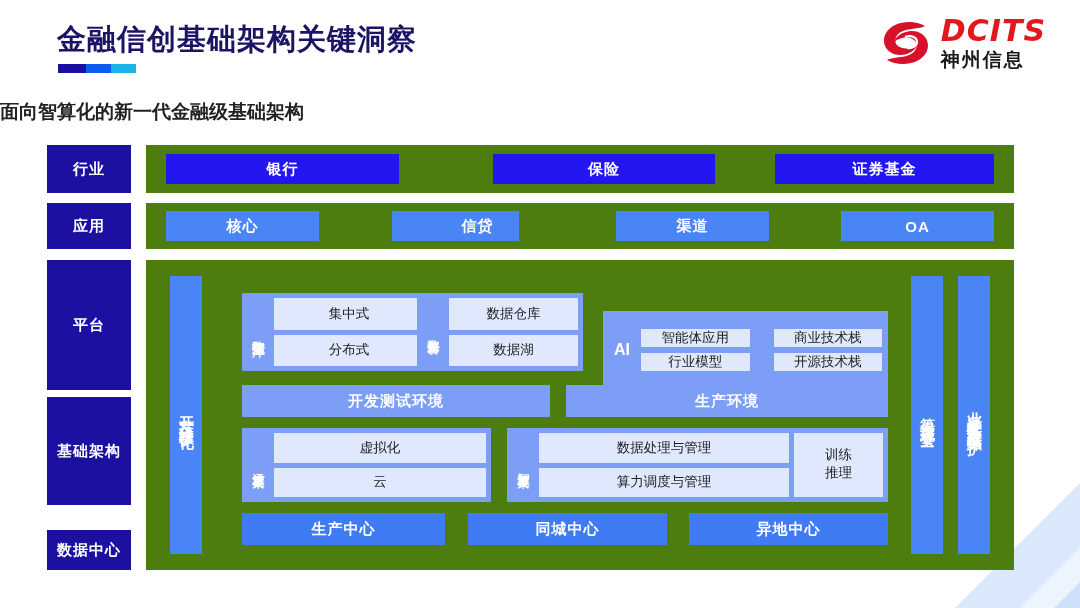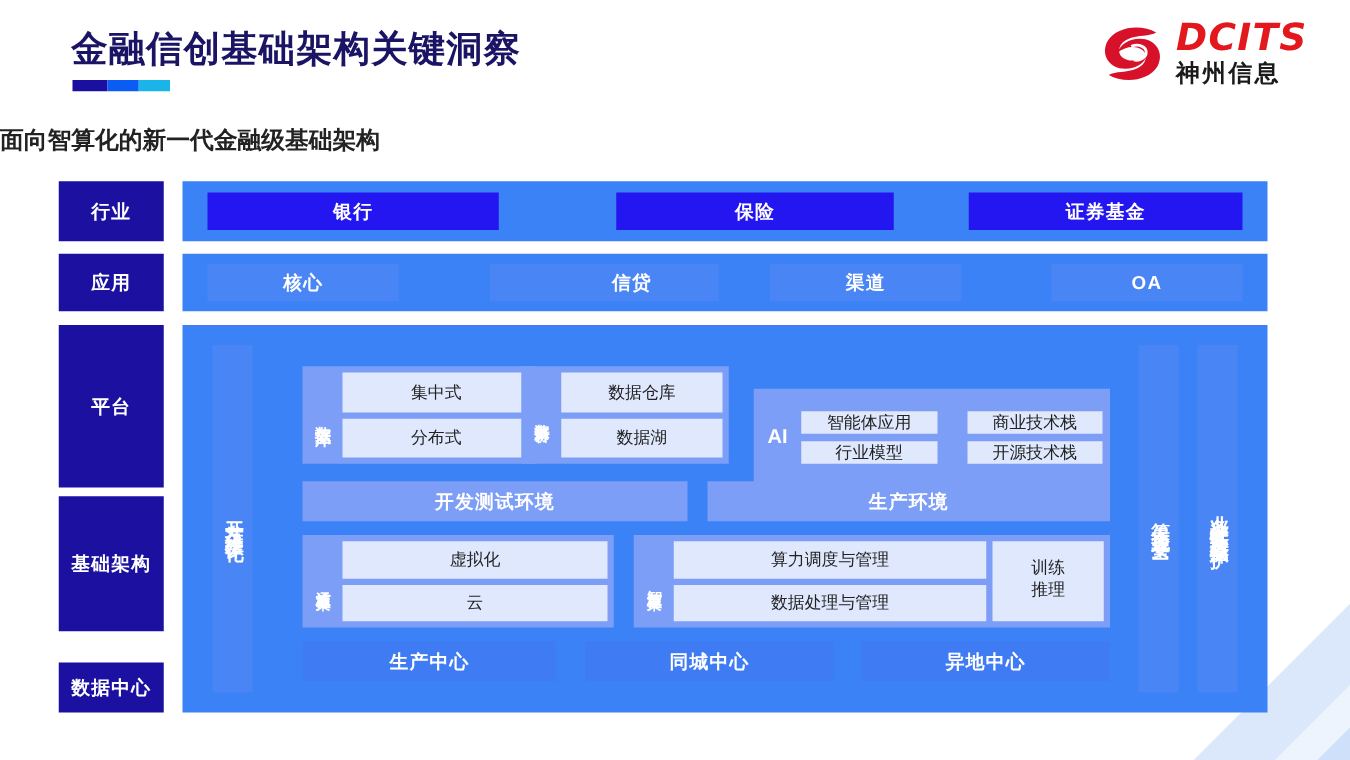--- a/index.html
+++ b/index.html
@@ -66,21 +66,21 @@
   .side-label {
     position: absolute;
     background: #1b10a0;
     color: #fff;
     font-size: 15px;
     font-weight: bold;
     display: flex; align-items: center; justify-content: center;
     letter-spacing: 1px;
     left: 47px; width: 84px;
   }
-  .panel { position: absolute; background: #3b82f6; }
+  .panel { position: absolute; background: #4d7c0f; }
 
   .chip {
     display: flex; align-items: center; justify-content: center;
     color: #fff; font-weight: bold; font-size: 15px;
     letter-spacing: 1px;
   }
 
   
   .chip-industry { position: absolute; height: 30px; background: #2416f0; }
   
@@ -179,21 +179,21 @@
   <div class="side-label" style="top:530px;height:40px;">数据中心</div>
 
   <div class="panel" style="left:146px;top:145px;width:868px;height:48px;">
     <div class="chip chip-industry" style="left:20px;top:9px;width:233px;">银行</div>
     <div class="chip chip-industry" style="left:325px;top:9px;width:222px;margin-left:22px;">保险</div>
     <div class="chip chip-industry" style="left:629px;top:9px;width:219px;">证券基金</div>
   </div>
 
   <div class="panel" style="left:146px;top:203px;width:868px;height:46px;">
     <div class="chip chip-app" style="left:20px;top:8px;width:153px;">核心</div>
-    <div class="chip chip-app" style="left:246px;top:8px;width:183px;padding-left:44px;">信贷</div>
+    <div class="chip chip-app" style="left:246px;top:8px;width:127px;padding-left:44px;">信贷</div>
     <div class="chip chip-app" style="left:470px;top:8px;width:153px;">渠道</div>
     <div class="chip chip-app" style="left:695px;top:8px;width:153px;">OA</div>
   </div>
 
   <div class="panel" style="left:146px;top:260px;width:868px;height:310px;">
 
     <div class="pillar" style="left:24px;top:16px;width:32px;height:278px;">开发运维一体化</div>
 
     <div class="pillar" style="left:765px;top:16px;width:32px;height:278px;">等保合规安全</div>
 
@@ -236,22 +236,22 @@
       <div class="module-label" style="font-size:12px;">通算框架</div>
       <div class="module-body">
         <div class="cell">虚拟化</div>
         <div class="cell">云</div>
       </div>
     </div>
 
     <div class="module" style="left:361px;top:168px;width:381px;height:74px;">
       <div class="module-label" style="font-size:12px;">智算框架</div>
       <div class="module-body" style="flex:0 0 250px;">
+        <div class="cell">数据处理与管理</div>
         <div class="cell">算力调度与管理</div>
-        <div class="cell">数据处理与管理</div>
       </div>
       <div class="side-tall" style="position:relative;flex:1;">
         <span style="display:flex;flex-direction:column;align-items:center;">
           <span>训练</span>
           <span>推理</span>
         </span>
       </div>
     </div>
 
     <div class="center-bar" style="left:96px;top:253px;width:203px;height:32px;">生产中心</div>

